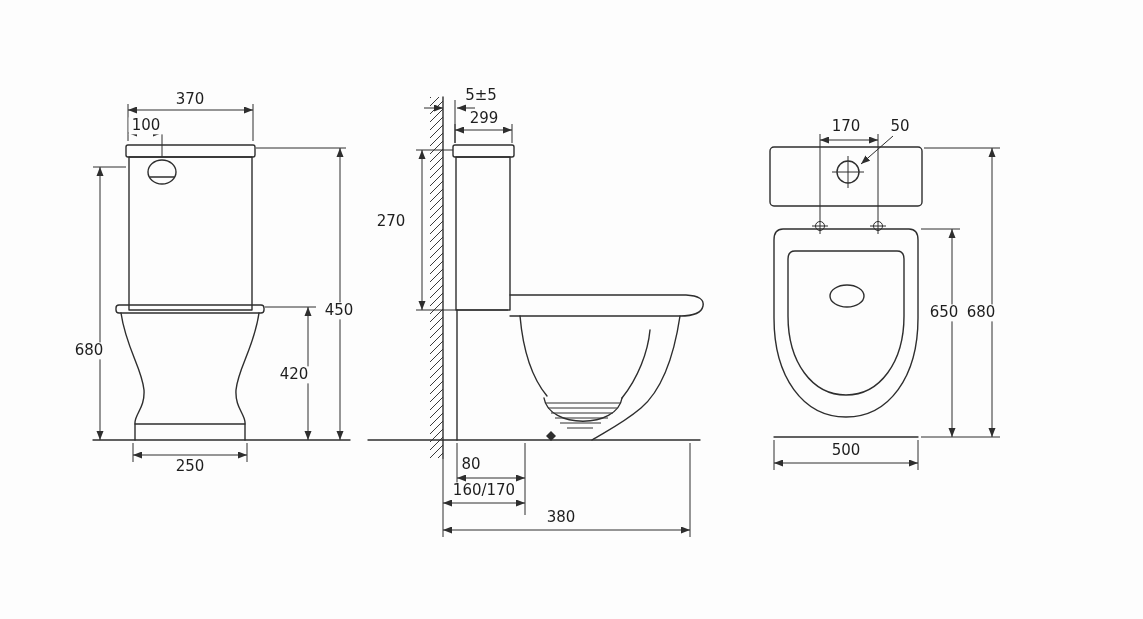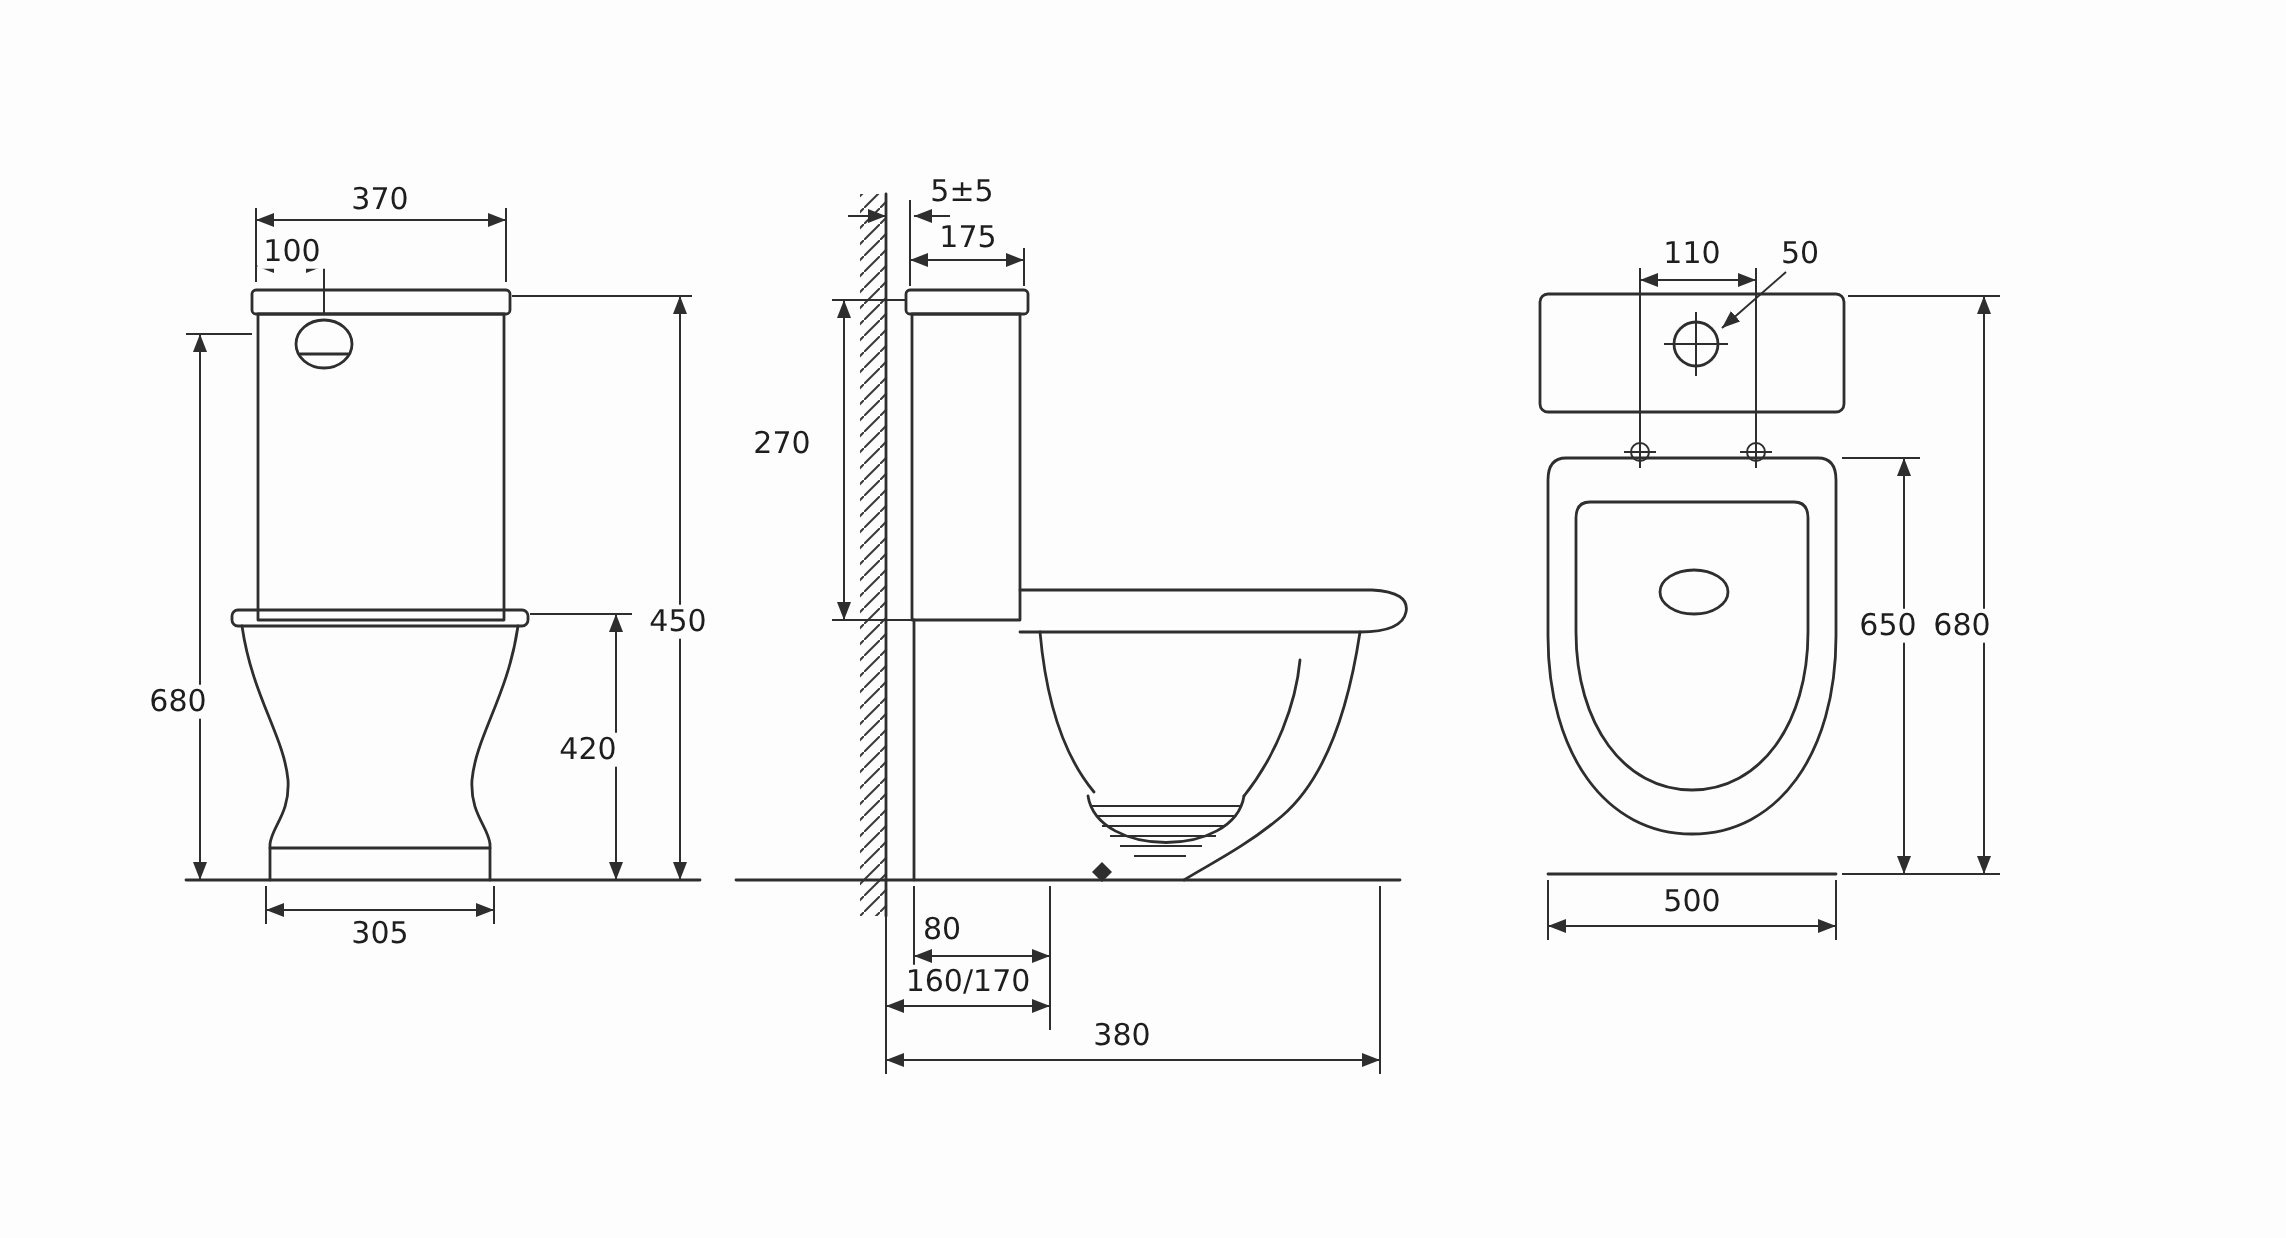--- a/index.html
+++ b/index.html
@@ -153,28 +153,28 @@
         <line x1="774" y1="463" x2="918" y2="463" marker-start="url(#as)" marker-end="url(#ae)"></line>
       </g>
     </g>
   </svg>
 
   <div class="dim-label" style="left:190px;top:100px">370</div>
   <div class="dim-label" style="left:146px;top:126px">100</div>
   <div class="dim-label" style="left:89px;top:351px">680</div>
   <div class="dim-label" style="left:339px;top:311px">450</div>
   <div class="dim-label" style="left:294px;top:375px">420</div>
-  <div class="dim-label" style="left:190px;top:467px">305</div>
+  <div class="dim-label" style="left:190px;top:467px">250</div>
 
   <div class="dim-label" style="left:481px;top:96px">5±5</div>
-  <div class="dim-label" style="left:484px;top:119px">175</div>
+  <div class="dim-label" style="left:484px;top:119px">299</div>
   <div class="dim-label" style="left:391px;top:222px">270</div>
   <div class="dim-label" style="left:471px;top:465px">80</div>
   <div class="dim-label" style="left:484px;top:491px">160/170</div>
   <div class="dim-label" style="left:561px;top:518px">380</div>
 
-  <div class="dim-label" style="left:846px;top:127px">110</div>
+  <div class="dim-label" style="left:846px;top:127px">170</div>
   <div class="dim-label" style="left:900px;top:127px">50</div>
   <div class="dim-label" style="left:944px;top:313px">650</div>
   <div class="dim-label" style="left:981px;top:313px">680</div>
   <div class="dim-label" style="left:846px;top:451px">500</div>
 
 </div>
 
 </body></html>

